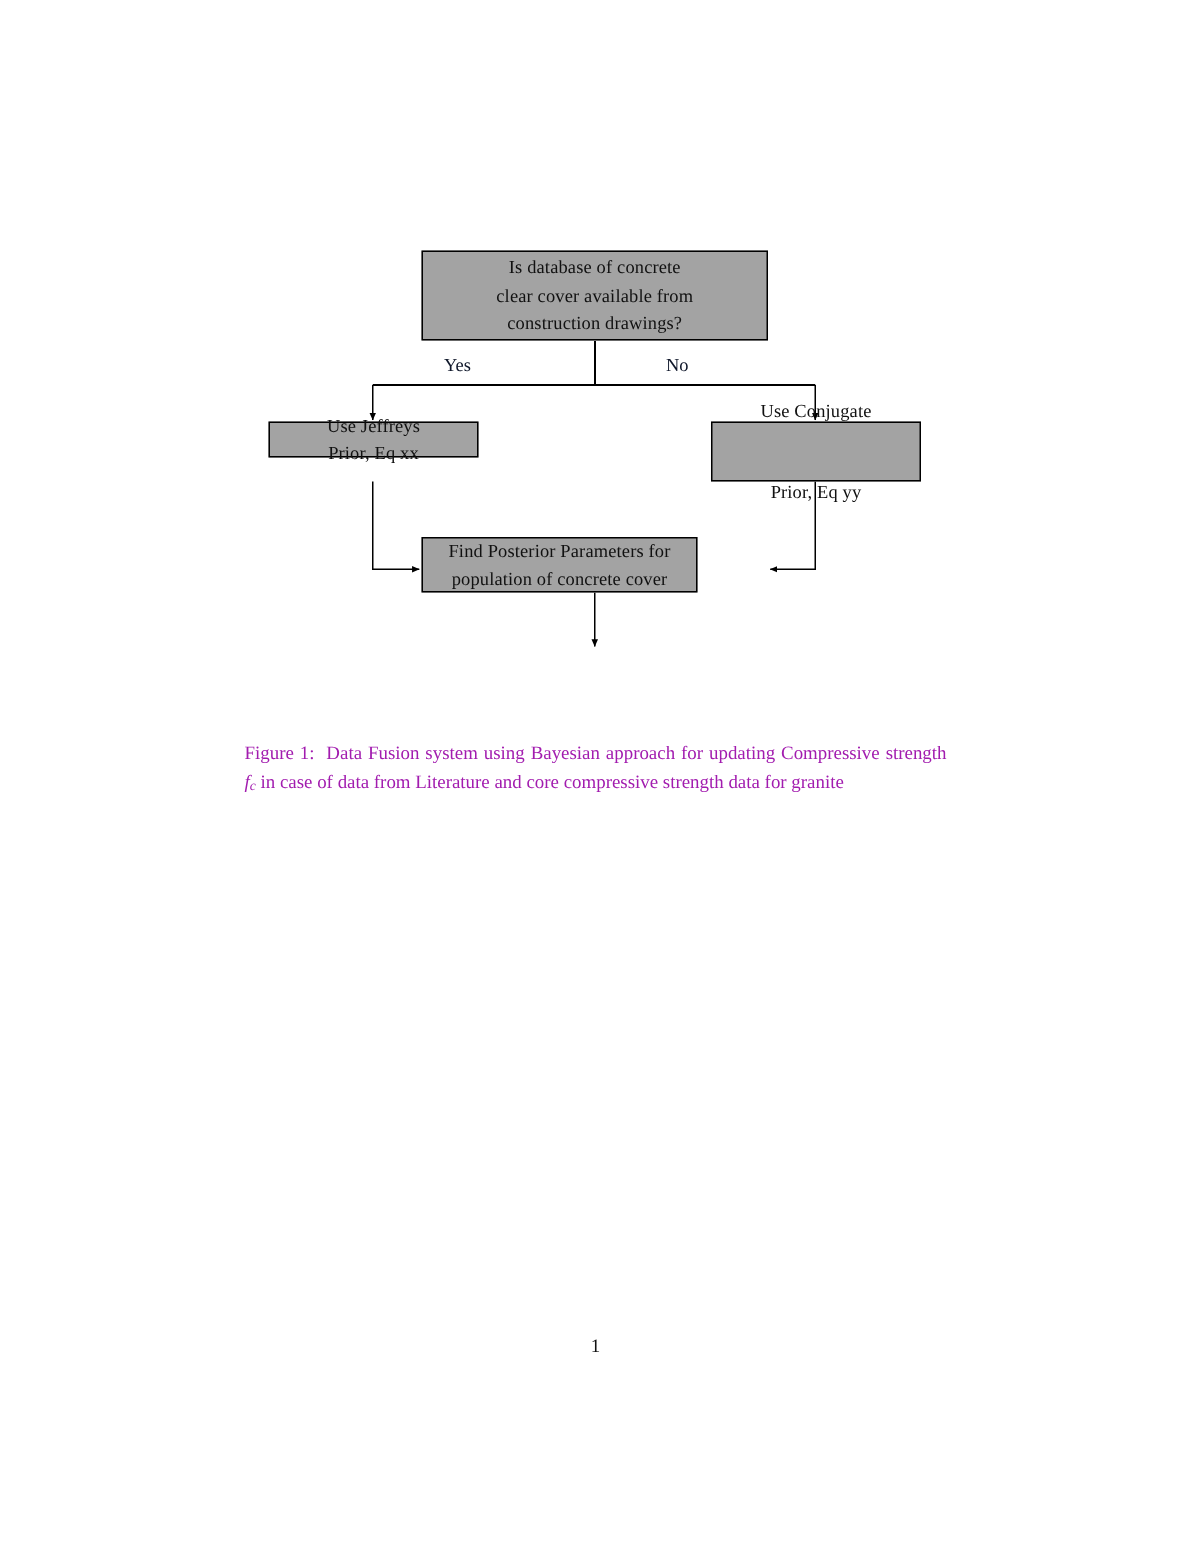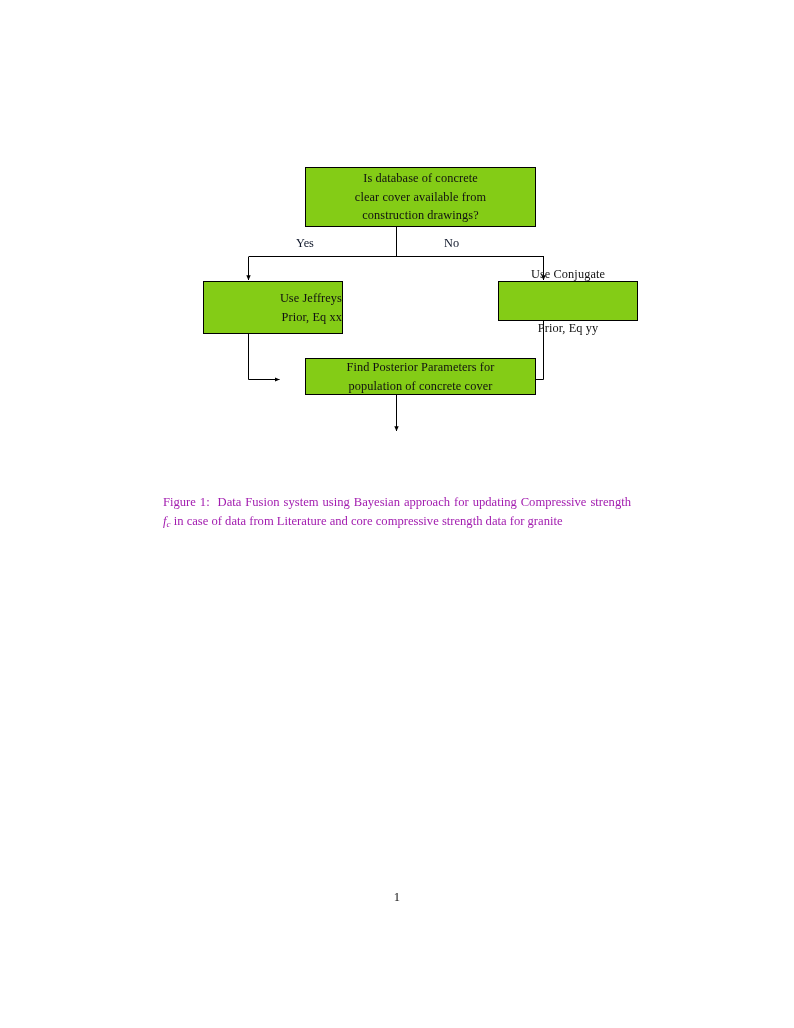--- a/index.html
+++ b/index.html
@@ -35,38 +35,37 @@
     left: 0;
     top: 0;
     display: block;
   }
 
   
   .node {
     position: absolute;
     box-sizing: border-box;
     border: 1px solid #000000;
-    background: #84cc16;
+    background: #a3a3a3;
     display: flex;
     flex-direction: column;
     align-items: center;
     justify-content: center;
     text-align: center;
     font-size: 12.3px;
     line-height: 18.5px;
     letter-spacing: 0.1px;
     color: #111111;
-    margin-left: 24px;
   }
   .node .ln { display: block; white-space: nowrap; }
 
   #node-question { left: 281px; top: 167px; width: 231px; height: 60px; }
-  #node-jeffreys  { left: 179px; top: 281px; width: 140px; height: 53px; align-items: flex-end; }
+  #node-jeffreys  { left: 179px; top: 281px; width: 140px; height: 24px; }
   #node-conjugate { left: 474px; top: 281px; width: 140px; height: 40px; gap: 36px; }
-  #node-posterior { left: 281px; top: 358px; width: 231px; height: 37px; }
+  #node-posterior { left: 281px; top: 358px; width: 184px; height: 37px; }
   #node-plot      { left: 281px; top: 432px; width: 231px; height: 37px; }
 
   
   .edge-label {
     position: absolute;
     font-size: 12.3px;
     line-height: 14px;
     color: #0f172a;
     white-space: nowrap;
     text-align: left;

